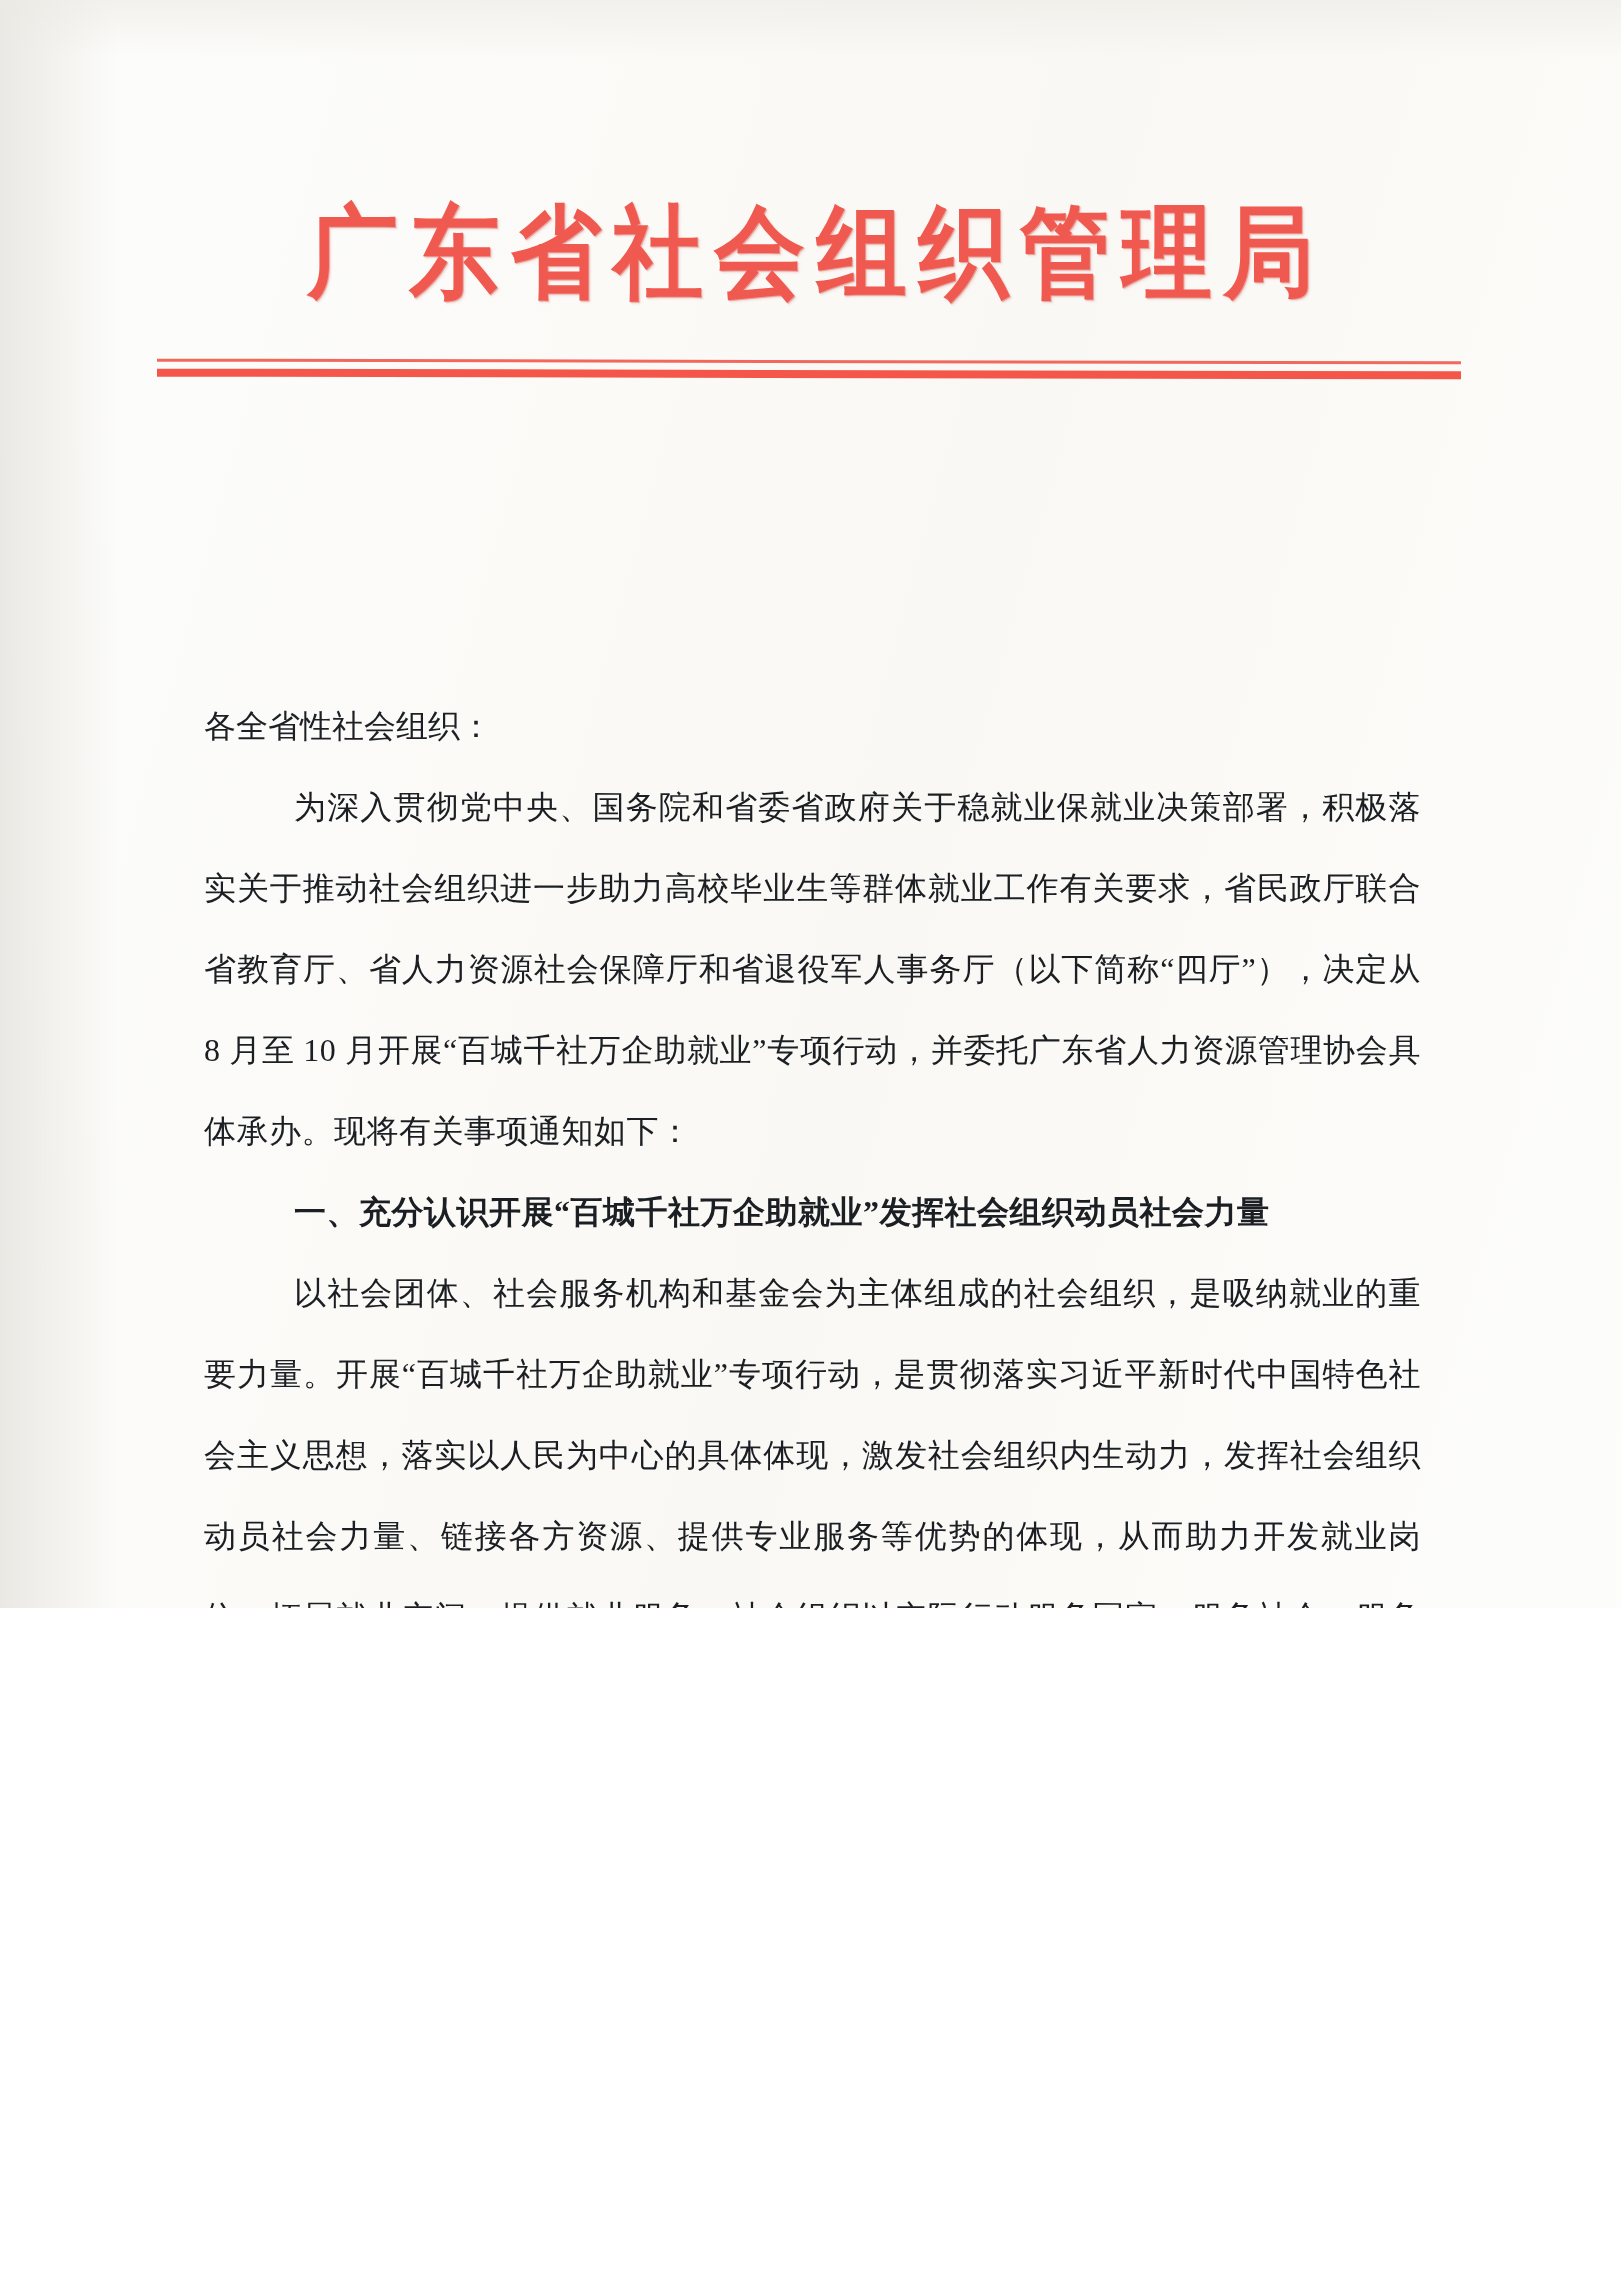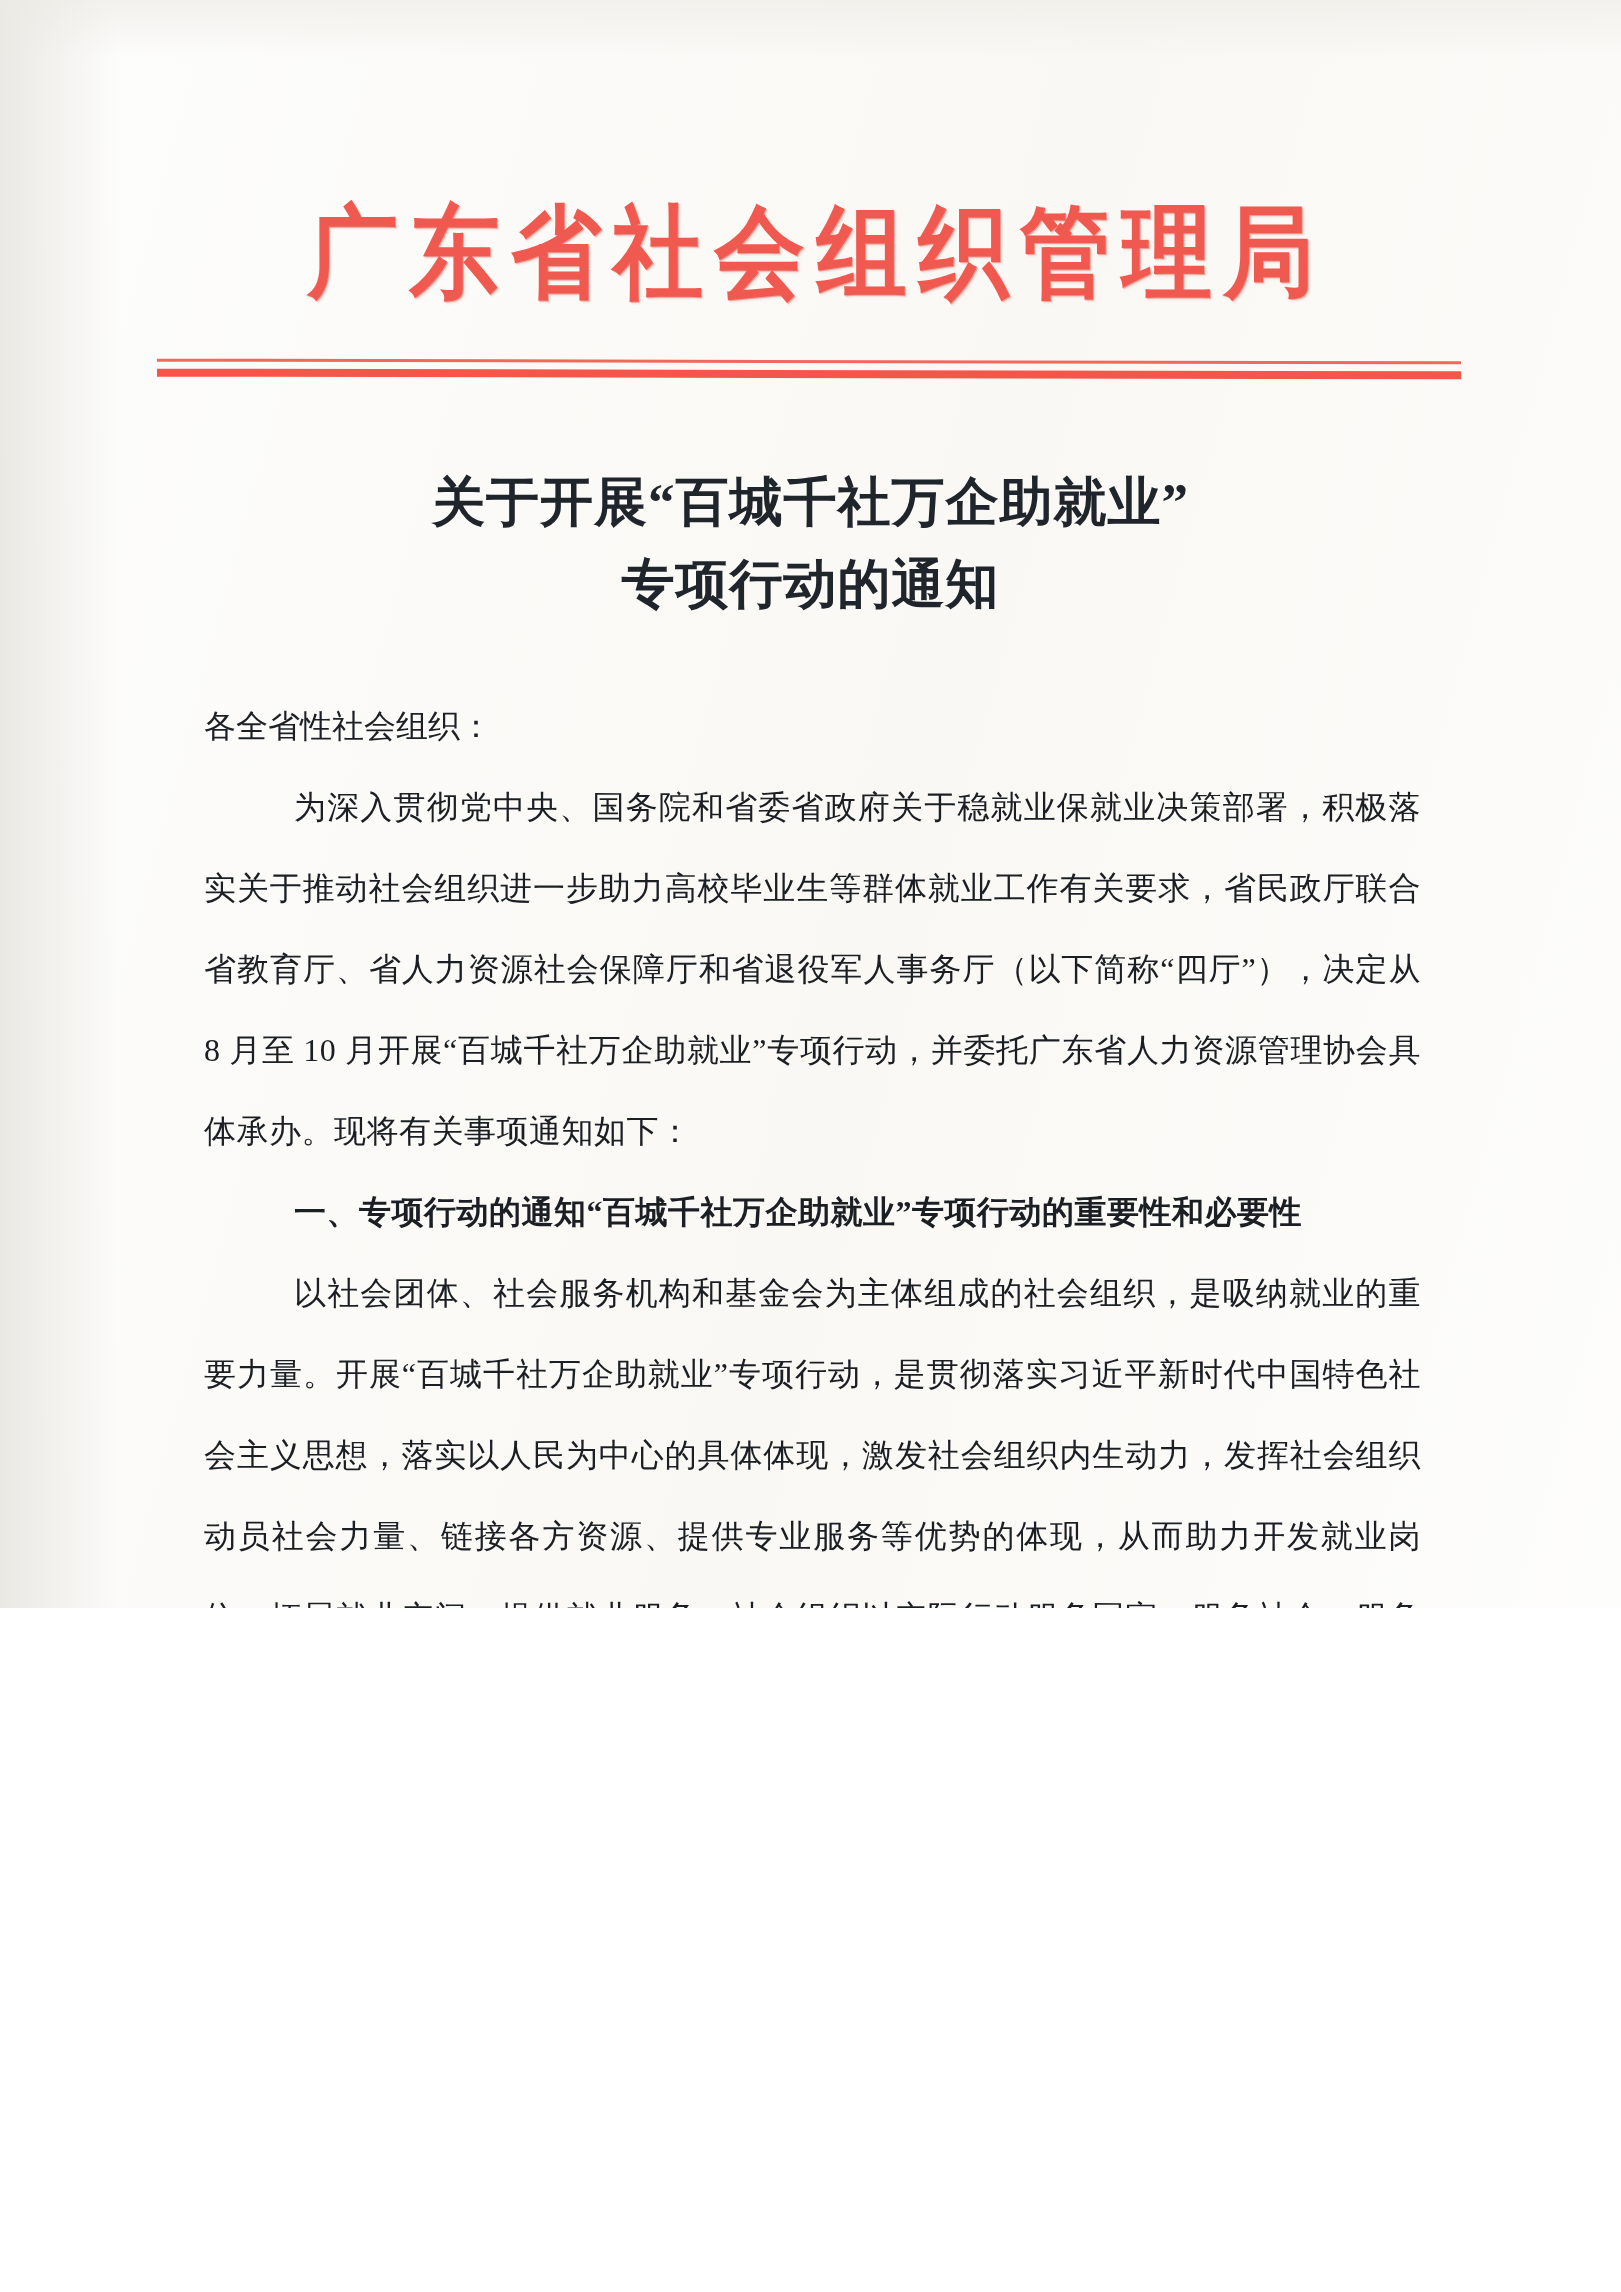--- a/index.html
+++ b/index.html
@@ -179,31 +179,27 @@
 
   <div class="masthead">
     <div class="masthead-title">广东省社会组织管理局</div>
   </div>
 
   <div class="header-rule">
     <div class="thin"></div>
     <div class="thick"></div>
   </div>
 
-  <div class="doc-title">
-    <div class="tline">关于开展“百城千社万企助就业”</div>
-    <div class="tline">专项行动的通知</div>
-  </div>
 
   <div class="body-area">
     <p class="salutation">各全省性社会组织：</p>
 
     <p class="para indent">为深入贯彻党中央、国务院和省委省政府关于稳就业保就业决策部署，积极落实关于推动社会组织进一步助力高校毕业生等群体就业工作有关要求，省民政厅联合省教育厅、省人力资源社会保障厅和省退役军人事务厅（以下简称“四厅”），决定从 8 月至 10 月开展“百城千社万企助就业”专项行动，并委托广东省人力资源管理协会具体承办。现将有关事项通知如下：</p>
 
-    <p class="para heading">一、专项行动的通知“百城千社万企助就业”专项行动的重要性和必要性</p>
+    <p class="para heading">一、充分认识开展“百城千社万企助就业”发挥社会组织动员社会力量</p>
 
     <p class="para indent">以社会团体、社会服务机构和基金会为主体组成的社会组织，是吸纳就业的重要力量。开展“百城千社万企助就业”专项行动，是贯彻落实习近平新时代中国特色社会主义思想，落实以人民为中心的具体体现，激发社会组织内生动力，发挥社会组织动员社会力量、链接各方资源、提供专业服务等优势的体现，从而助力开发就业岗位，拓展就业空间，提供就业服务，社会组织以实际行动服务国家、服务社会、服务群众、服务行业。专项行动将普及全省各地县级以上城市，联动千家以上社会组织，链接万家以</p>
   </div>
 
   <div class="footer-rule">
     <div class="thin"></div>
     <div class="thick"></div>
   </div>
 
   <div class="page-number">1</div>

